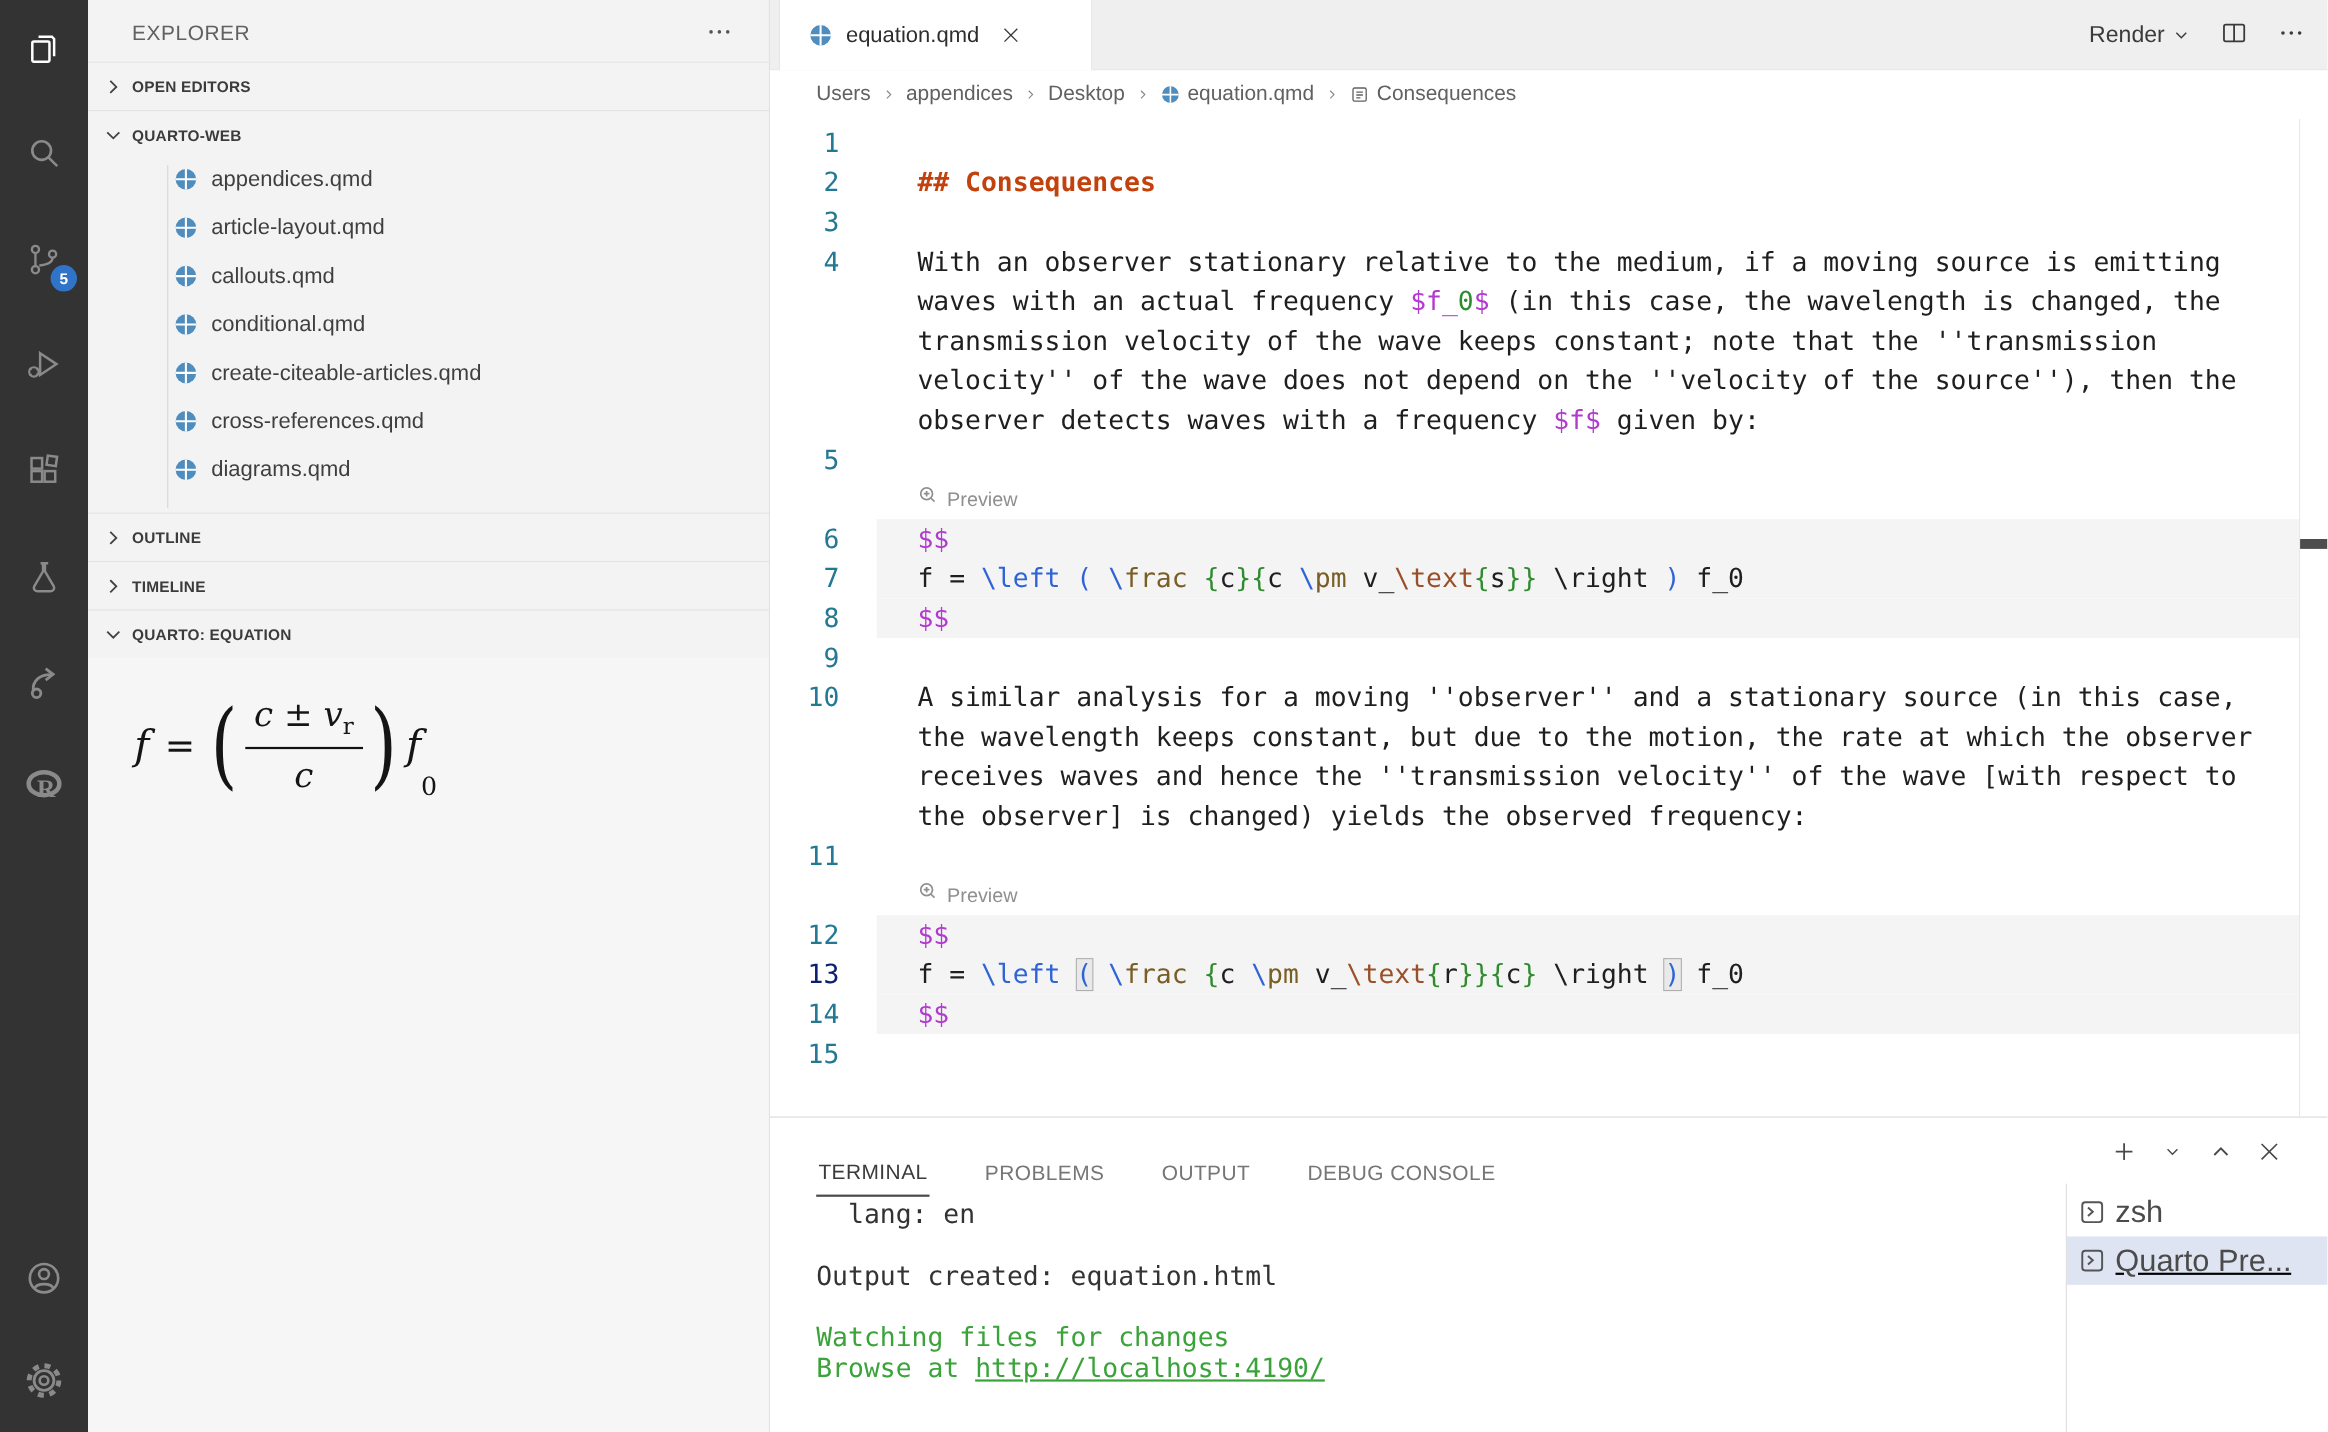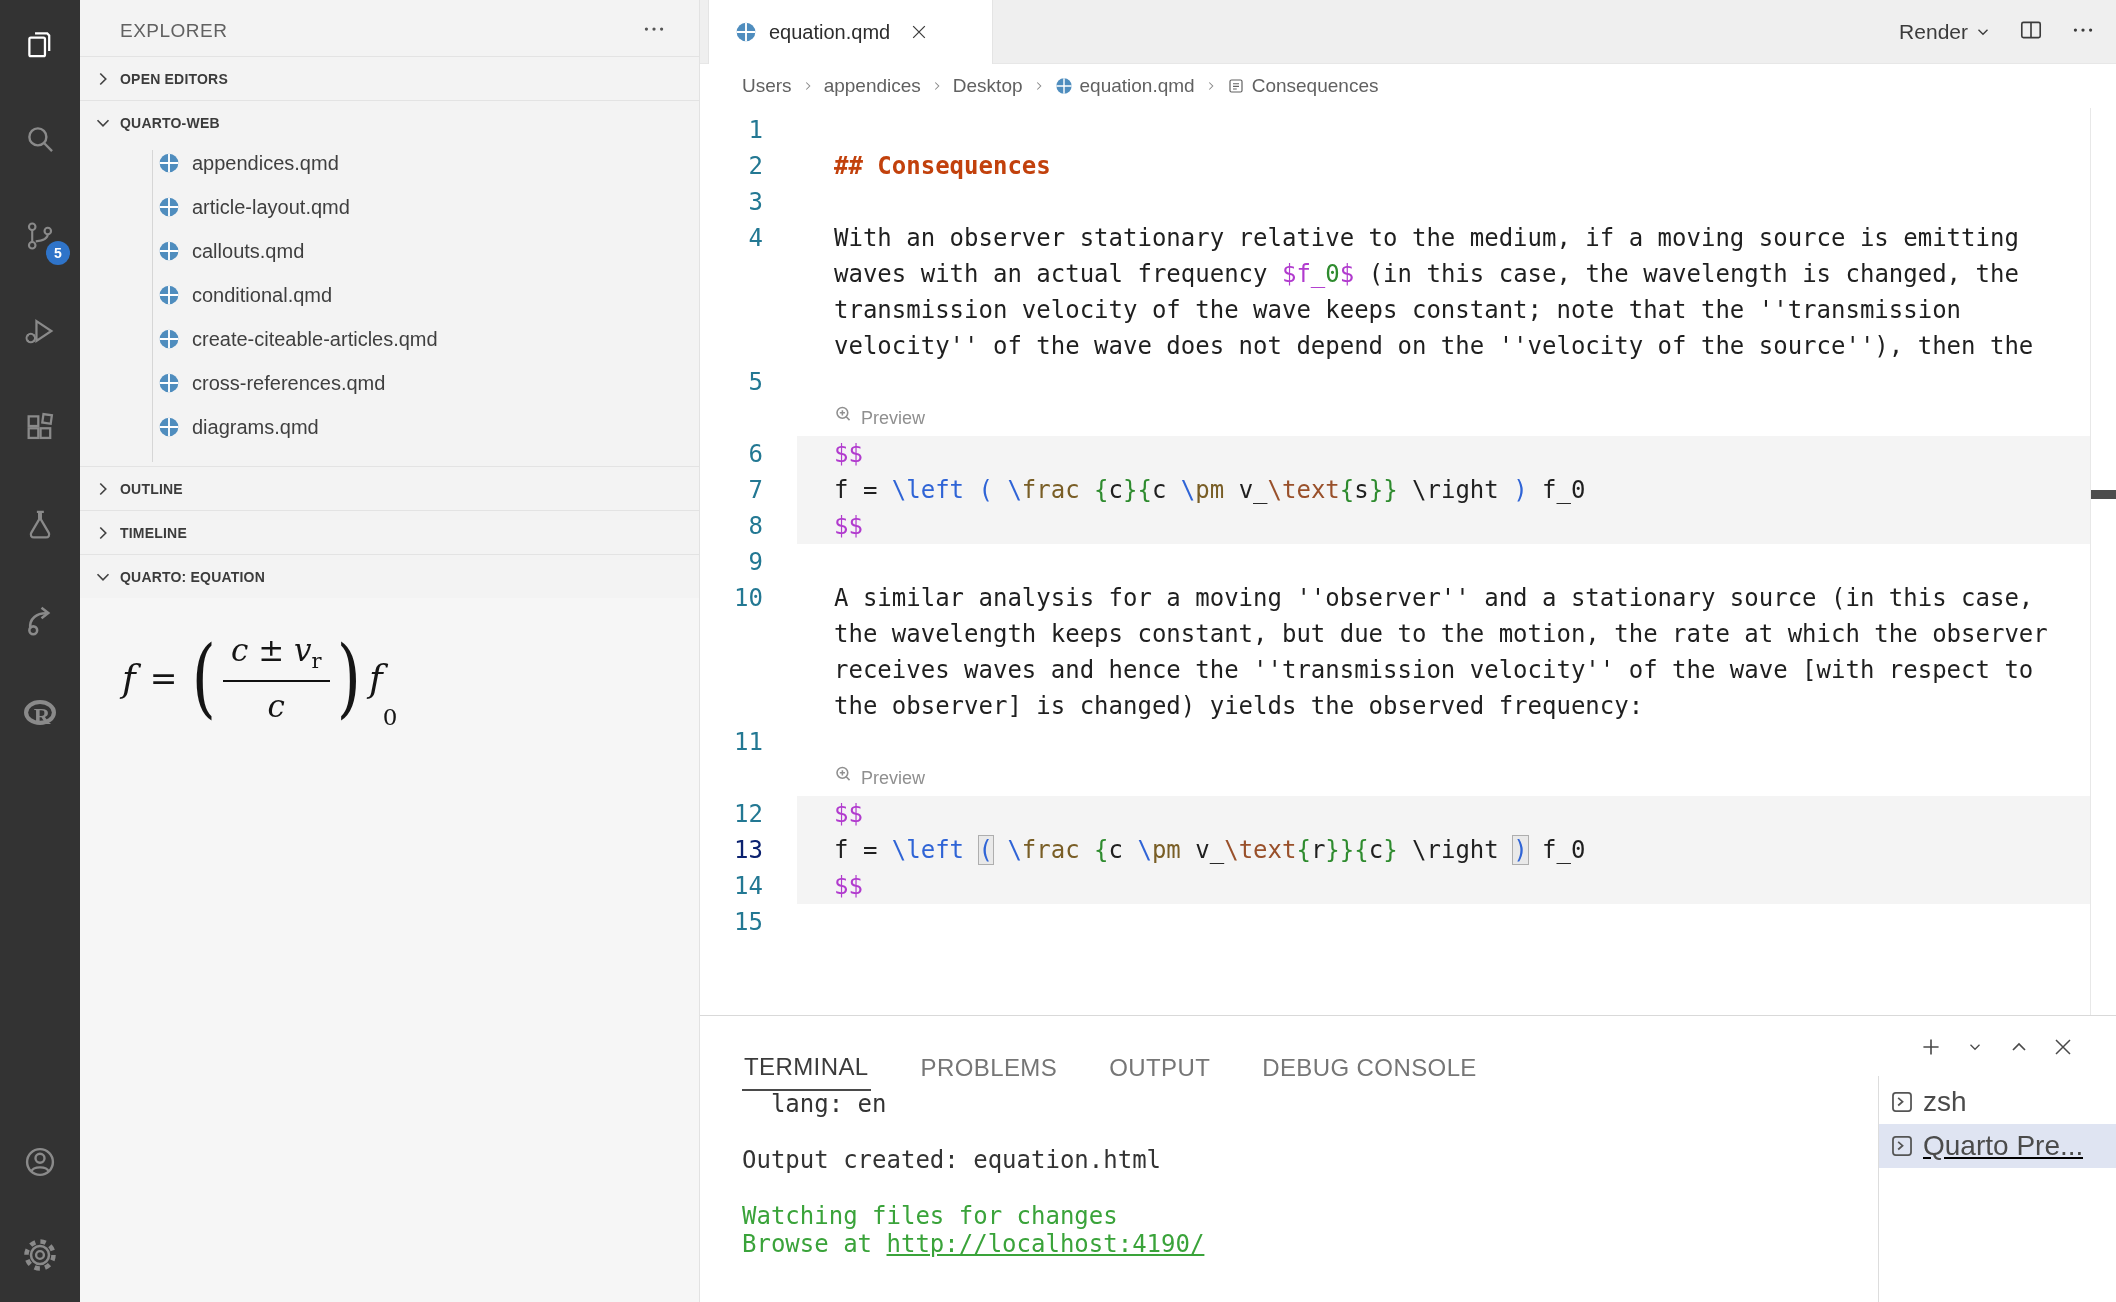--- a/index.html
+++ b/index.html
@@ -67,21 +67,21 @@
   .c-t{color:#1f1f1f} .c-h{color:#c2410c;font-weight:bold} .c-m{color:#b13bce}
   .c-g{color:#2e8b2e} .c-b{color:#2f64d6} .c-o{color:#795E26}
   .c-gr{color:#2e8b2e} .c-br{color:#99502a}
   .c-bx{color:#2f64d6; background:#e9e9e9; outline:1px solid #aeaeae;}
   #ruler { position:absolute; right:0; top:0; width:26px; height:907px; border-left:1px solid #e8e8e8; background:#fff; }
   #ruler-marker { position:absolute; right:0; top:382px; width:25px; height:9px; background:#4d4d4d; }
 
   
   #panel { position:absolute; left:0; top:1015px; right:0; height:287px; background:#fff; border-top:1px solid #d9d9d9; }
   #panel-tabs { position:absolute; left:42px; top:0; height:60px; display:flex; align-items:center; gap:48px; }
-  .ptab { font-size:24px; letter-spacing:.4px; color:#767676; padding:8px 2px;margin-top:44px; }
+  .ptab { font-size:19px; letter-spacing:.4px; color:#767676; padding:8px 2px;margin-top:44px; }
   .ptab.active { color:#3b3b3b; border-bottom:2px solid #4a4a4a; }
   #panel-actions { position:absolute; right:36px; top:14px; display:flex; align-items:center; gap:10px; }
   #panel-actions .pa { width:34px; height:34px; display:flex; align-items:center; justify-content:center; }
   #panel-body { position:absolute; left:0; top:60px; right:0; bottom:0; display:flex; }
   #term-out { flex:1; padding:14px 0 0 42px; }
   .trow { white-space:pre; font:24px/28px "DejaVu Sans Mono",monospace; color:#333; }
   .tk-t{color:#333} .tk-g{color:#3aa33a} .tk-l{color:#3aa33a; text-decoration:underline}
   #term-list { width:238px; border-left:1px solid #dddddd; padding-top:4px; }
   .term-item { height:44px; display:flex; align-items:center; }
   .term-item.sel { background:#dfe4f2;text-decoration:underline; }
@@ -383,20 +383,24 @@
           </div>
           <div class="erow">
             <div class="gut"></div>
             <div class="ecnt"><span class="c-t">transmission velocity of the wave keeps constant; note that the ''transmission</span></div>
           </div>
           <div class="erow">
             <div class="gut"></div>
             <div class="ecnt"><span class="c-t">velocity'' of the wave does not depend on the ''velocity of the source''), then the</span></div>
           </div>
           <div class="erow">
+            <div class="gut"></div>
+            <div class="ecnt"><span class="c-t">observer detects waves with a frequency </span><span class="c-m">$f$</span><span class="c-t"> given by:</span></div>
+          </div>
+          <div class="erow">
             <div class="gut">5</div>
             <div class="ecnt"></div>
           </div>
           <div class="erow">
             <div class="gut"></div>
             <div class="ecnt lens"><span><svg width="19" height="19" viewBox="0 0 17 17" fill="none" stroke="#8f8f8f" stroke-width="1.4">
                   <circle cx="7.5" cy="7" r="4.8"></circle>
                   <path d="M7.5 4.7v4.6M5.2 7h4.6M10.9 10.5l3 3"></path>
                 </svg></span><span>Preview</span></div>
           </div>

